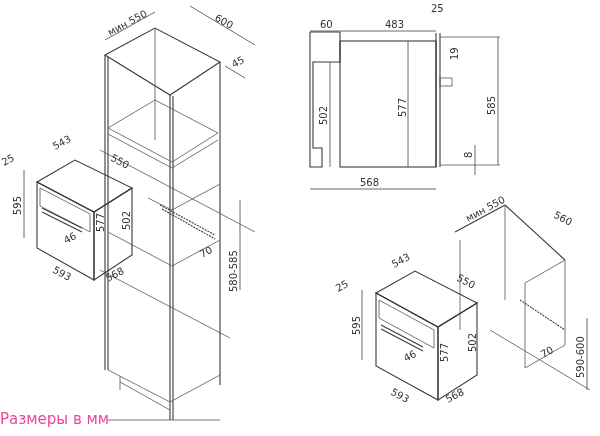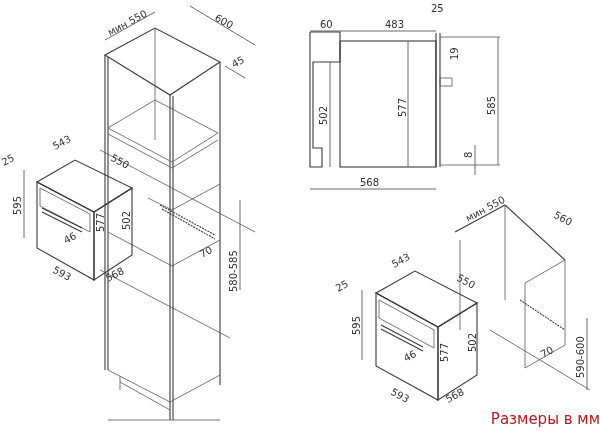--- a/index.html
+++ b/index.html
@@ -2,21 +2,21 @@
 <html><head>
 <meta charset="utf-8">
 <style>
   html, body { margin: 0; padding: 0; background: #ffffff; }
   body { width: 600px; height: 436px; position: relative; overflow: hidden; font-family: "DejaVu Sans", sans-serif; }
   svg { position: absolute; left: 0; top: 0; }
   .ln { stroke: #3a3a3a; stroke-width: 1.1; fill: none; }
   .thin { stroke: #555; stroke-width: 0.8; fill: none; }
   .dim { stroke: #444; stroke-width: 0.8; fill: none; }
   .lbl { font-family: "DejaVu Sans", sans-serif; font-size: 10px; fill: #333; }
-  .caption { position: absolute; left: 0; width: 600px; top: 410px; text-align: right; font-family: "DejaVu Sans", sans-serif; font-size: 15px; color: #b91c1c; }
+  .caption { position: absolute; left: 0; width: 600px; top: 410px; text-align: left; font-family: "DejaVu Sans", sans-serif; font-size: 15px; color: #ec4899; }
 </style>
 </head>
 <body>
 
 <svg width="600" height="436" viewBox="0 0 600 436">
 
   <g>
 
     <polygon class="ln" points="105,55 155,28 220,62 170,95"></polygon>
 

